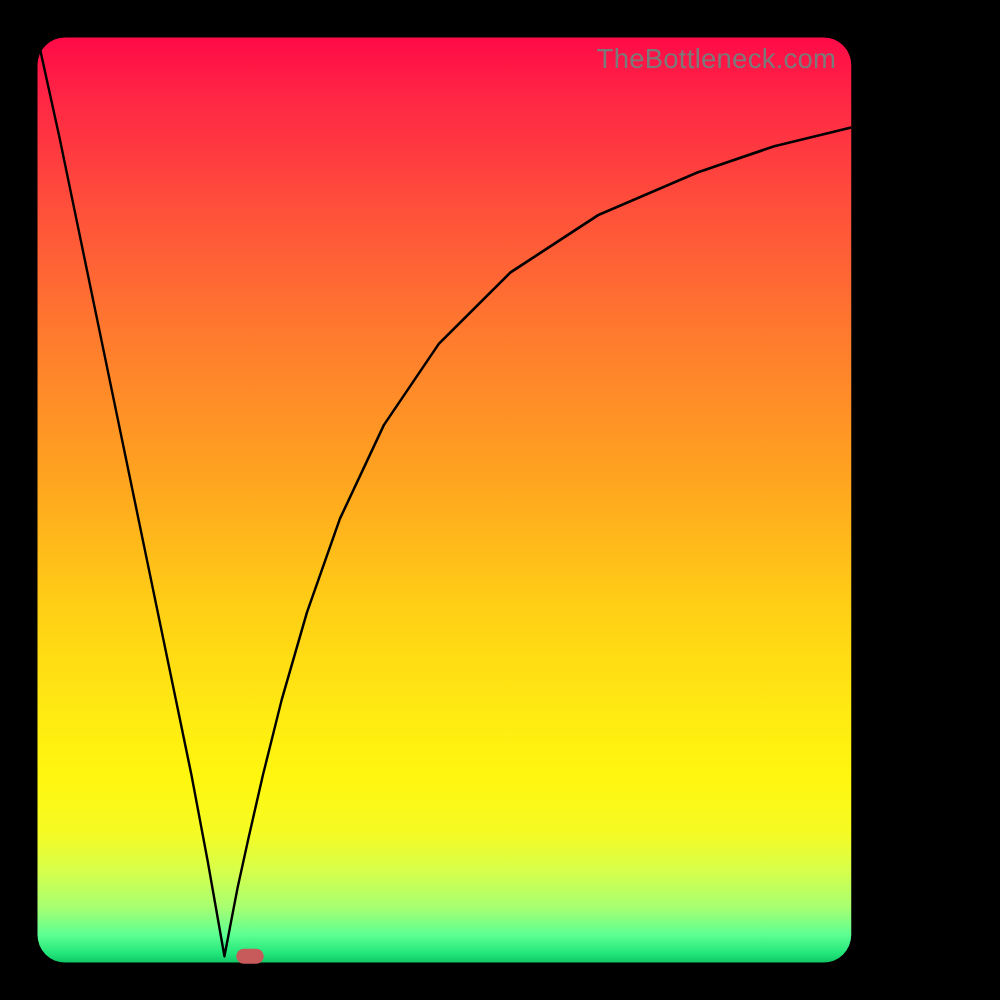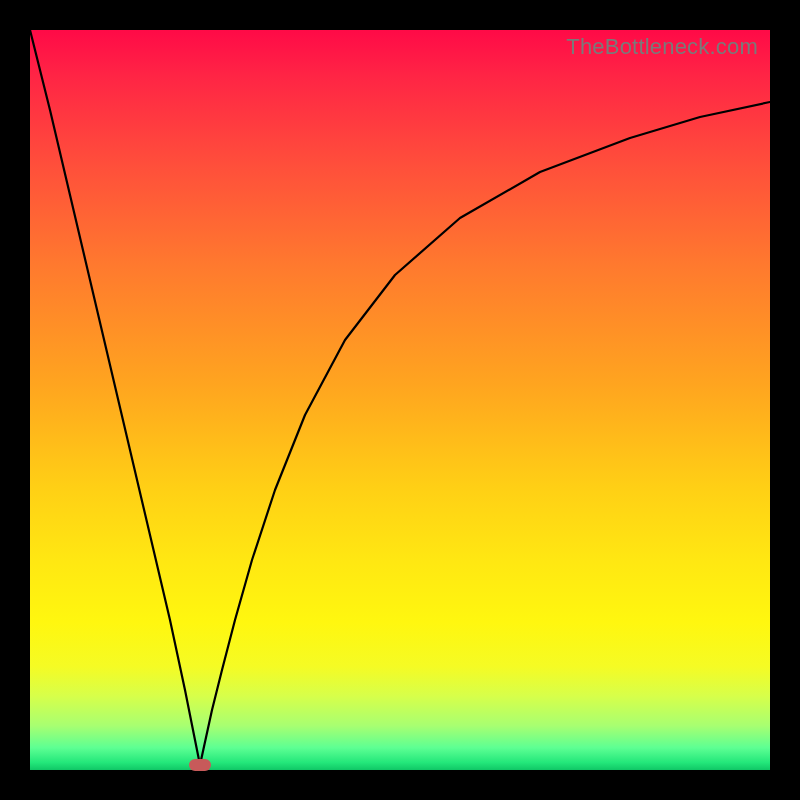--- a/index.html
+++ b/index.html
@@ -14,39 +14,40 @@
   .frame {
     position: relative;
     width: 800px;
     height: 800px;
     background: #000;
   }
   .plot {
     position: absolute;
     left: 30px;
     top: 30px;
-    width: 740px;
+    width: 651px;
     height: 740px;
     background: linear-gradient(
       to bottom,
       #ff0a47 0%,
       #ff2445 6%,
       #ff4e3b 18%,
       #ff7a2e 32%,
       #ffa51f 48%,
       #ffd015 62%,
       #ffe812 72%,
       #fff70f 80%,
       #f5fb24 86%,
       #d7ff4a 90%,
       #a8ff71 94%,
       #5dff93 97%,
       #23e77a 99%,
       #10c766 100%
     );
+    border-radius: 22px;
   }
   .watermark {
     position: absolute;
     top: 4px;
     right: 12px;
     color: #7a7a7a;
     font-size: 22px;
     font-weight: 500;
     pointer-events: none;
     user-select: none;

